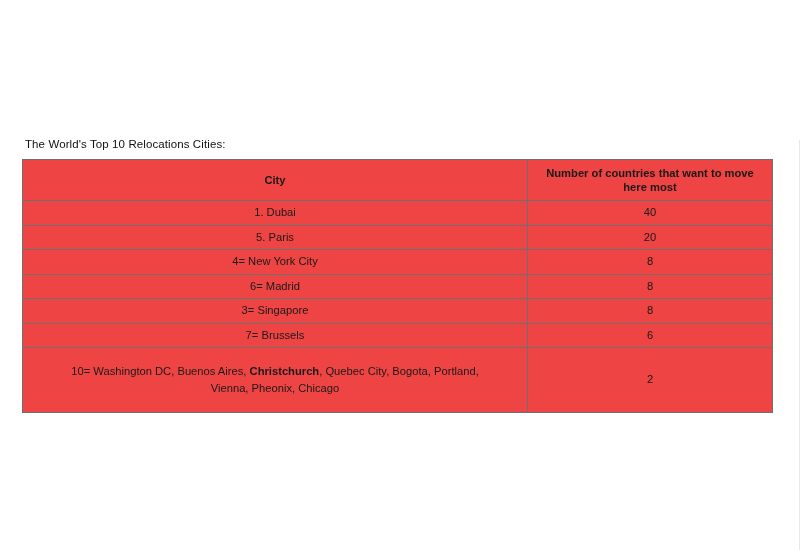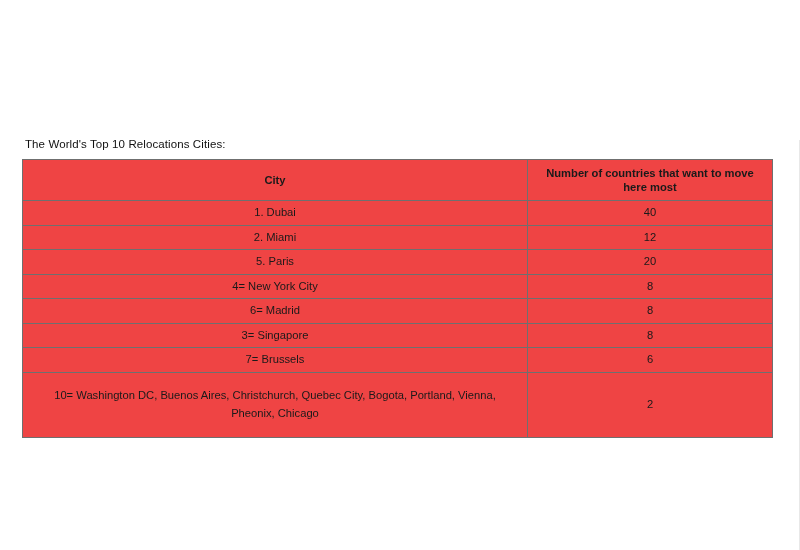--- a/index.html
+++ b/index.html
@@ -75,21 +75,21 @@
   }
   tr.last-row td.city-cell {
     padding: 10px 28px;
     line-height: 1.55;
     height: 44px;
   }
   tr.last-row td.count-cell {
     height: 44px;
   }
   .hl {
-    font-weight: normal;
+    font-weight: bold;
   }
 </style>
 </head>
 <body>
 
 <div class="page">
   <div class="edge-rule"></div>
 
   <div class="content">
     <div class="doc-title">The World's Top 10 Relocations Cities:</div>
@@ -102,24 +102,20 @@
       <thead>
         <tr>
           <th>City</th>
           <th>Number of countries that want to move here most</th>
         </tr>
       </thead>
       <tbody>
         <tr>
           <td class="city-cell">1. Dubai</td>
           <td class="count-cell">40</td>
-        </tr>
-        <tr>
-          <td class="city-cell">2. Miami</td>
-          <td class="count-cell">12</td>
         </tr>
         <tr>
           <td class="city-cell">5. Paris</td>
           <td class="count-cell">20</td>
         </tr>
         <tr>
           <td class="city-cell">4= New York City</td>
           <td class="count-cell">8</td>
         </tr>
         <tr>

